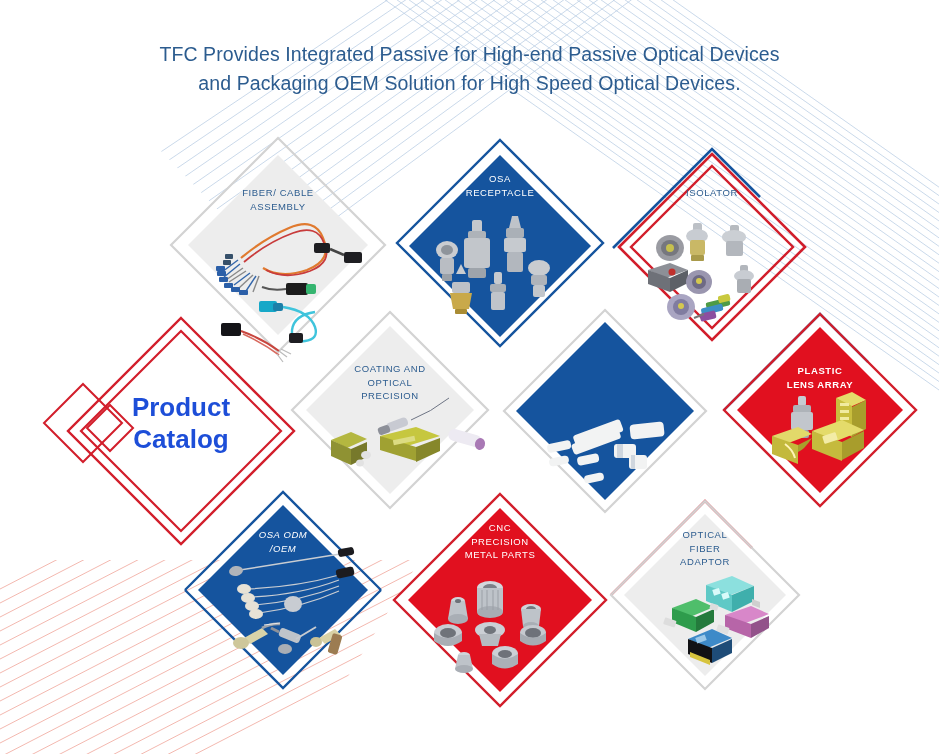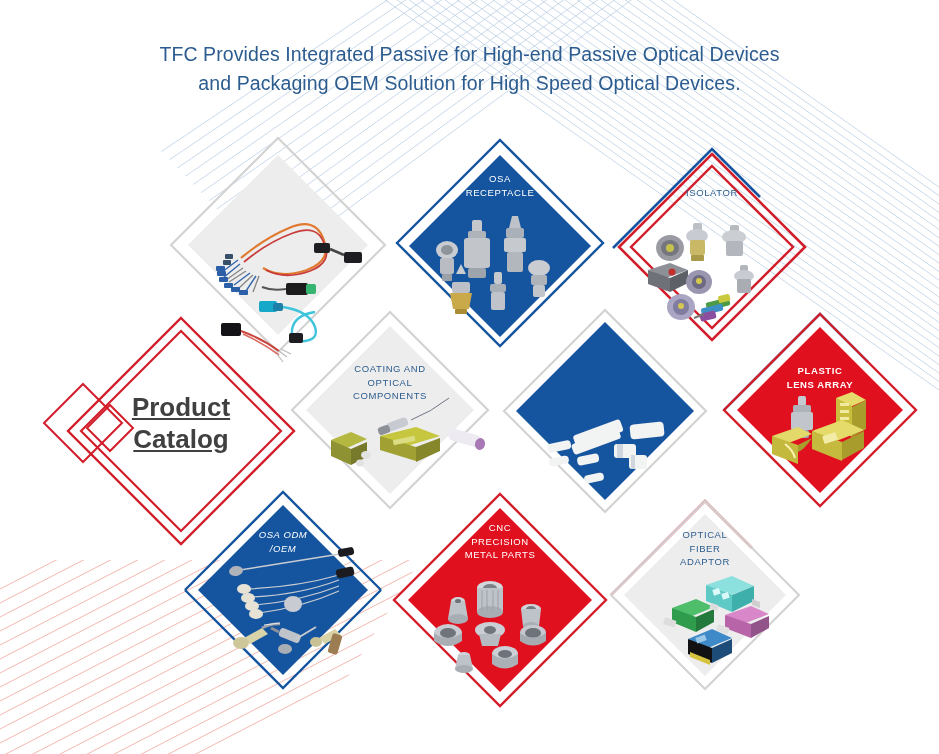--- a/index.html
+++ b/index.html
@@ -19,23 +19,23 @@
   #headline div{white-space:pre;}
   .cap{
     position:absolute;left:0;right:0;text-align:center;
     font-size:9.5px;line-height:13.5px;letter-spacing:.6px;
     font-family:"Liberation Sans", sans-serif;font-weight:400;
     pointer-events:none;white-space:pre-line;
   }
   .cap.blue{color:#2C5C8F;}
   .cap.white{color:#ffffff;}
   #catalog-label{
-    position:absolute;color:#404040;font-weight:bold;
+    position:absolute;color:#1d4ed8;font-weight:bold;
     font-size:26px;line-height:32px;text-align:center;
-    font-family:"Liberation Sans", sans-serif;white-space:pre-line;text-decoration:underline;
+    font-family:"Liberation Sans", sans-serif;white-space:pre-line;
   }
 </style>
 </head>
 <body>
 
 <div id="stage">
 
   <svg class="layer" viewBox="0 0 939 754" width="939" height="754">
     <defs>
       <clipPath id="clipTop">
@@ -525,29 +525,31 @@
     </g>
 
     <g>
       <polygon points="181,318 294,431 181,544 68,431" fill="none" stroke="#D21E2B" stroke-width="2.4"></polygon>
       <polygon points="181,331 281,431 181,531 81,431" fill="none" stroke="#D21E2B" stroke-width="2.2"></polygon>
       <polygon points="83,384 122,423 83,462 44,423" fill="none" stroke="#D21E2B" stroke-width="2.0"></polygon>
       <polygon points="110,405 133,428 110,451 87,428" fill="none" stroke="#D21E2B" stroke-width="2.0"></polygon>
     </g>
   </svg>
 
+  <div class="cap blue" style="top:186px;left:198px;width:160px;">FIBER/ CABLE
+ASSEMBLY</div>
 
   <div class="cap white" style="top:172px;left:420px;width:160px;">OSA
 RECEPTACLE</div>
 
   <div class="cap blue" style="top:186px;left:632px;width:160px;">ISOLATOR</div>
 
   <div class="cap blue" style="top:362px;left:310px;width:160px;">COATING AND
 OPTICAL
-COMPONENTS</div>
+PRECISION</div>
 
 
   <div class="cap white" style="top:364px;left:740px;width:160px;font-weight:bold;">PLASTIC
 LENS ARRAY</div>
 
   <div class="cap white" style="top:528px;left:203px;width:160px;font-style:italic;">OSA ODM
 /OEM</div>
 
   <div class="cap white" style="top:521px;left:420px;width:160px;">CNC
 PRECISION

